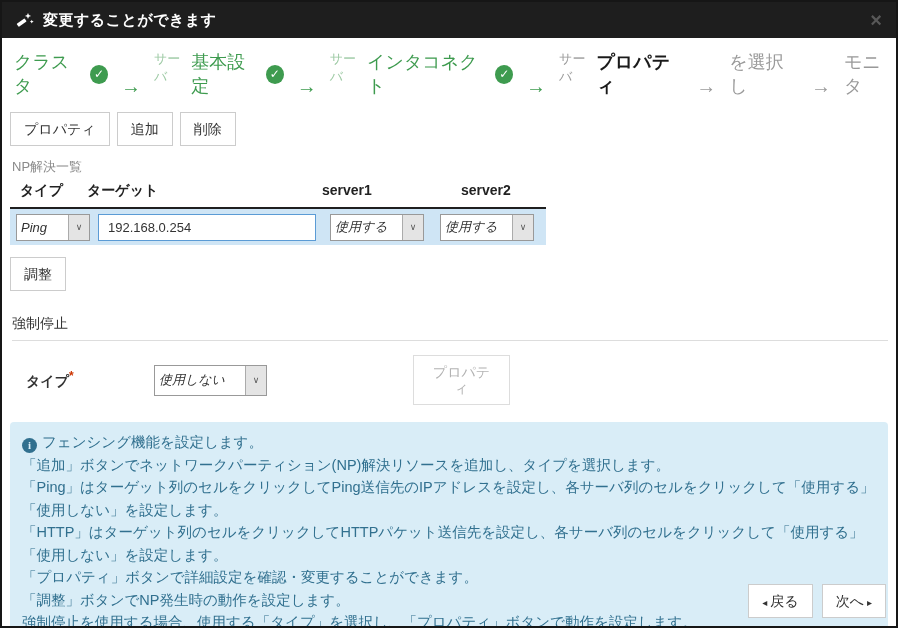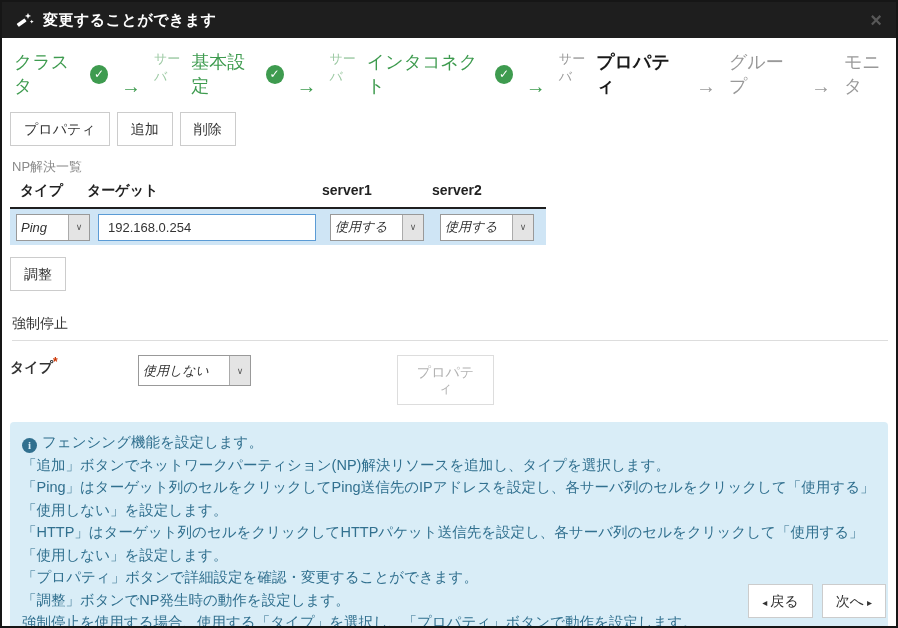--- a/index.html
+++ b/index.html
@@ -58,21 +58,21 @@
   .btn.disabled { color: #b3b3b3; border-color: #ddd; cursor: default; }
   .toolbar { display: flex; gap: 7px; padding: 12px 0 0 8px; }
 
   
   .np-title { color: #8a8a8a; font-size: 13px; margin: 12px 0 6px 10px; }
   .np-table { margin-left: 8px; width: 536px; }
   .np-headers { display: flex; font-size: 14px; font-weight: bold; color: #222; padding-bottom: 7px; }
   .col-type   { width: 77px; padding-left: 10px; }
   .col-target { width: 235px; }
   .col-s1     { width: 110px; }
-  .col-s2     { flex: 1; }
+  .col-s2     { flex: 1; margin-left: 29px; }
   .np-row {
     display: flex; align-items: center;
     background: #cfe5f5; border-top: 2px solid #1f1f1f;
     padding: 5px 4px 5px 6px; height: 38px;
   }
   .sel {
     display: inline-flex; align-items: stretch;
     height: 27px; background: #fff; border: 1px solid #999;
     cursor: pointer;
   }
@@ -88,21 +88,21 @@
     border: 1px solid #5b9bd5; padding: 0 9px; font-size: 13px; color: #333;
     font-family: Liberation Sans, sans-serif; outline: none;
   }
   .sel-s1 { width: 94px; margin-left: 14px; }
   .sel-s2 { width: 94px; margin-left: 16px; }
   .tune-wrap { padding: 12px 0 0 8px; }
 
   
   .fs-title { font-size: 14px; font-weight: normal; color: #333; margin: 24px 0 7px 10px; }
   .fs-divider { border-top: 1px solid #ddd; margin: 0 8px 0 10px; }
-  .fs-row { display: flex; margin: 14px 0 0 8px; }
+  .fs-row { display: flex; align-items: center; margin: 14px 0 0 24px; }
   .fs-label { font-size: 14px; font-weight: bold; color: #333; width: 128px; }
   .req { color: #cc3300; font-size: 12px; vertical-align: super; }
   .sel-forced { width: 113px; height: 31px; }
   .fs-prop { margin-left: 146px; width: 97px; text-align: center; }
 
   
   .info-box {
     margin: 17px 8px 0; padding: 9px 12px 12px;
     background: #d9edf7; border-radius: 4px;
     color: #31708f; font-size: 14.5px; line-height: 22.5px;
@@ -166,21 +166,21 @@
     <div class="step current">
       <div class="step-group">サーバ</div>
       <div class="step-main">
         <span class="step-label">プロパティ</span>
       </div>
     </div>
     <span class="step-arrow gray">→</span>
     <div class="step todo">
       <div class="step-group"></div>
       <div class="step-main">
-        <span class="step-label">グループ</span>
+        <span class="step-label">を選択し</span>
       </div>
     </div>
     <span class="step-arrow gray">→</span>
     <div class="step todo">
       <div class="step-group"></div>
       <div class="step-main">
         <span class="step-label">モニタ</span>
       </div>
     </div>
   </div>

